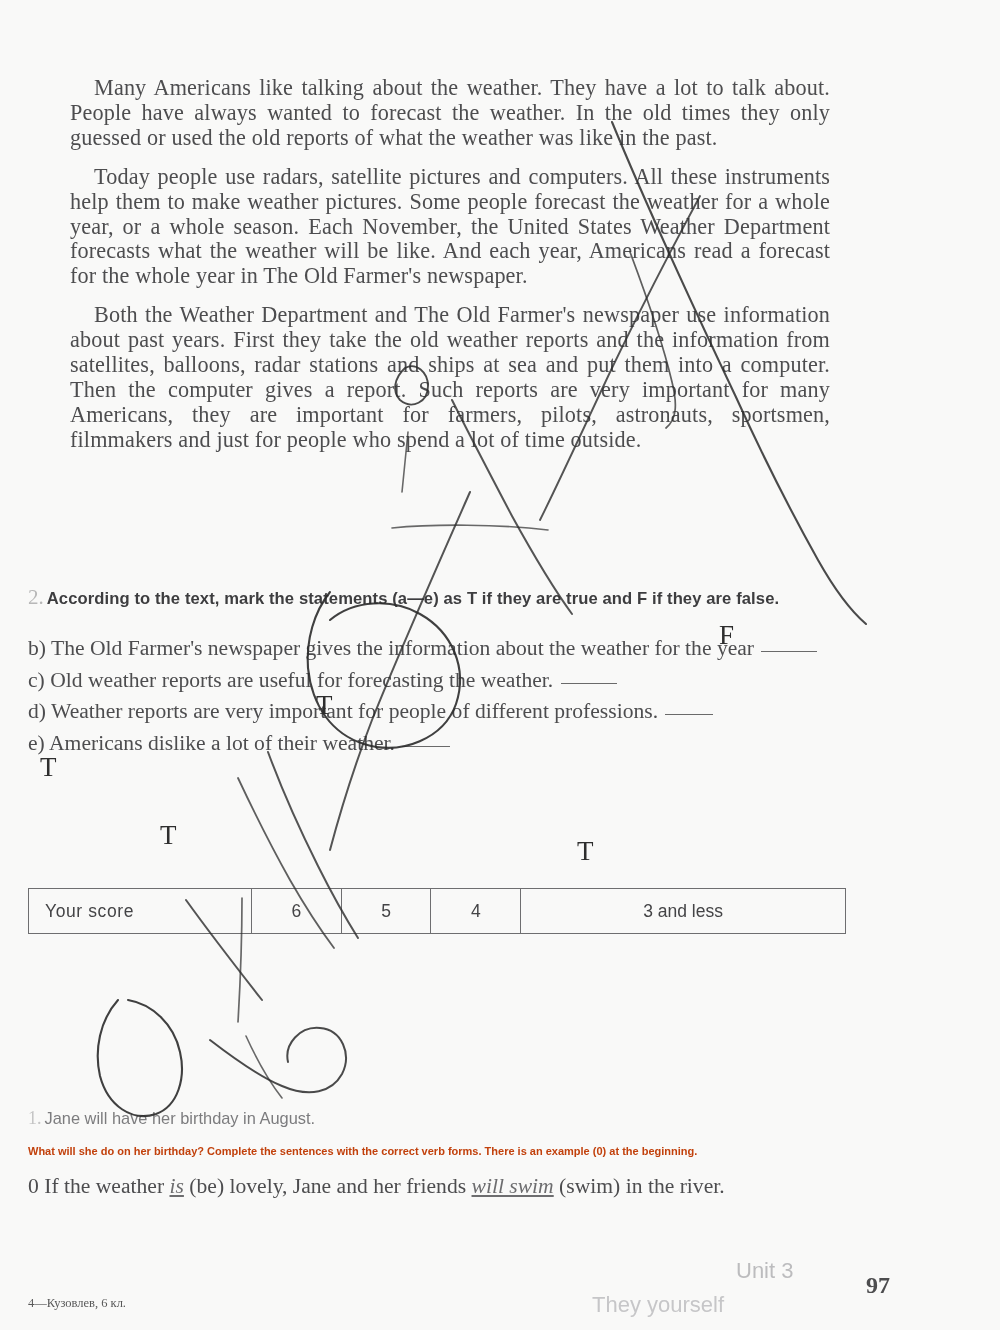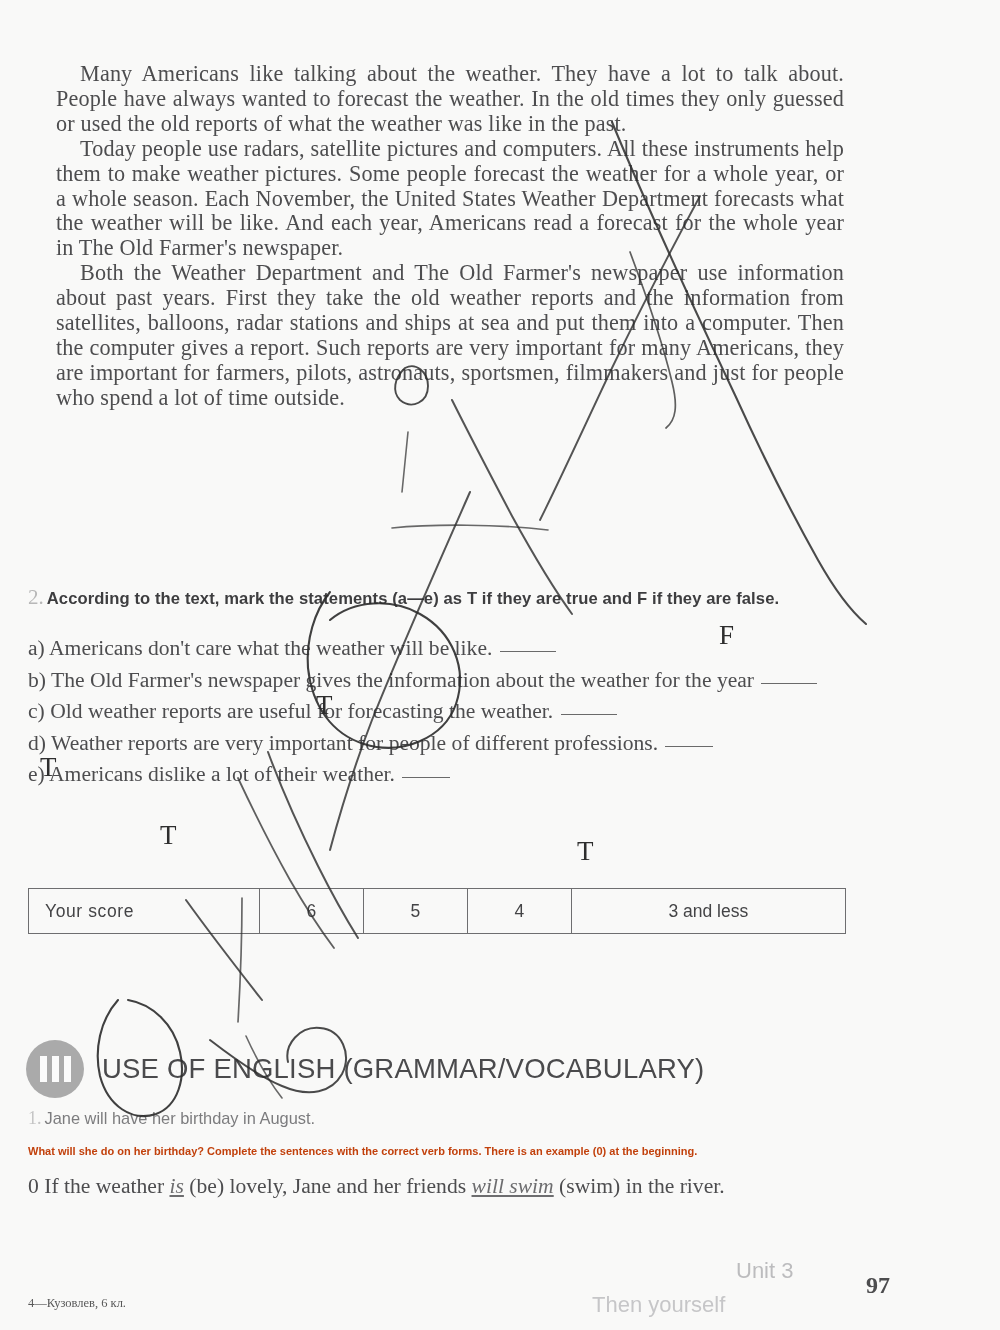--- a/index.html
+++ b/index.html
@@ -18,21 +18,21 @@
   }
 
   
   .reading {
     position: absolute;
     left: 56px;
     top: 62px;
     width: 788px;
   }
   .para {
-    margin: 0;
+    margin: 14px;
     text-align: justify;
     text-align-last: left;
     text-indent: 24px;
     font-size: 22.2px;
     line-height: 24.9px;
     letter-spacing: 0.15px;
     color: #4d4d4f;
     font-family: "Liberation Serif", serif;
   }
 
@@ -108,21 +108,21 @@
     width: 818px;
     border-collapse: collapse;
     font-family: "Liberation Sans", sans-serif;
     font-size: 17.5px;
     color: #444446;
   }
   table.score td {
     border: 1.5px solid #6e6e70;
     height: 44px;
     text-align: center;
-    padding: 0 16px;
+    padding: 0 8px;
   }
   table.score td.label {
     text-align: left;
     padding-left: 16px;
     width: 198px;
     letter-spacing: 0.6px;
   }
 
   
   .section {
@@ -251,25 +251,20 @@
     <p class="para">Both the Weather Department and The Old Farmer's newspaper use information about past years. First they take the old weather reports and the information from satellites, balloons, radar stations and ships at sea and put them into a computer. Then the computer gives a report. Such reports are very important for many Americans, they are important for farmers, pilots, astronauts, sportsmen, filmmakers and just for people who spend a lot of time outside.</p>
   </div>
 
   <div class="task2">
     <div class="instr-block">
       <span class="task-num">2.</span><span class="task-instr">According to the text, mark the statements (a—e) as T if they are true and F if they are false.</span>
     </div>
   </div>
 
   <div class="statements">
-    <p class="stmt">
-      <span>a)</span>
-      <span>Americans don't care what the weather will be like.</span>
-      <span class="blank"></span>
-    </p>
     <p class="stmt">
       <span>b)</span>
       <span>The Old Farmer's newspaper gives the information about the weather for the year</span>
       <span class="blank"></span>
     </p>
     <p class="stmt">
       <span>c)</span>
       <span>Old weather reports are useful for forecasting the weather.</span>
       <span class="blank"></span>
     </p>
@@ -296,42 +291,34 @@
         <tr>
       <td class="label">Your score</td>
       <td>6</td>
       <td>5</td>
       <td>4</td>
       <td>3 and less</td>
     </tr>
   </tbody>
     </table>
 
-  <div class="section">
-    <div class="badge">
-      <i></i>
-        <i></i>
-        <i></i>
-    </div>
-    <div class="section-title">USE OF ENGLISH (GRAMMAR/VOCABULARY)</div>
-  </div>
 
   <div class="task1">
     <div class="t1-lead">
       <span class="task-num">1.</span><span>Jane will have her birthday in August.</span>
     </div>
     <div class="t1-instr">What will she do on her birthday? Complete the sentences with the correct verb forms. There is an example (0) at the beginning.</div>
     <div class="t1-example">
       <span>0 If the weather </span><span class="filled">is</span><span> (be) lovely, Jane and her friends </span><span class="filled">will swim</span><span> (swim) in the river.</span>
     </div>
   </div>
 
   <div class="foot-sign">4—Кузовлев, 6 кл.</div>
   <div class="foot-unit">Unit 3</div>
-  <div class="foot-test">Then yourself</div>
+  <div class="foot-test">They yourself</div>
   <div class="foot-page">97</div>
 
   <svg class="scribbles" viewBox="0 0 1000 1330">
     <g fill="none" stroke="#2b2b2b" stroke-linecap="round" stroke-linejoin="round">
       <path d="M612,122 C640,190 690,300 735,395 C760,450 790,510 818,560 C836,592 852,612 866,624" stroke-width="2.1" opacity="0.85"></path>
       <path d="M700,196 C672,248 640,310 612,368 C585,425 560,480 540,520" stroke-width="1.9" opacity="0.8"></path>
       <path d="M630,252 C648,300 664,348 672,382 C678,406 676,420 666,428" stroke-width="1.7" opacity="0.75"></path>
       <path d="M405,368 C394,378 392,392 400,400 C412,410 428,402 428,386 C428,372 416,362 405,368 Z" stroke-width="1.9" opacity="0.85"></path>
       <path d="M452,400 C470,436 492,478 512,516 C534,556 556,592 572,614" stroke-width="2" opacity="0.8"></path>
       <path d="M408,432 C406,452 404,472 402,492" stroke-width="1.6" opacity="0.7"></path>

